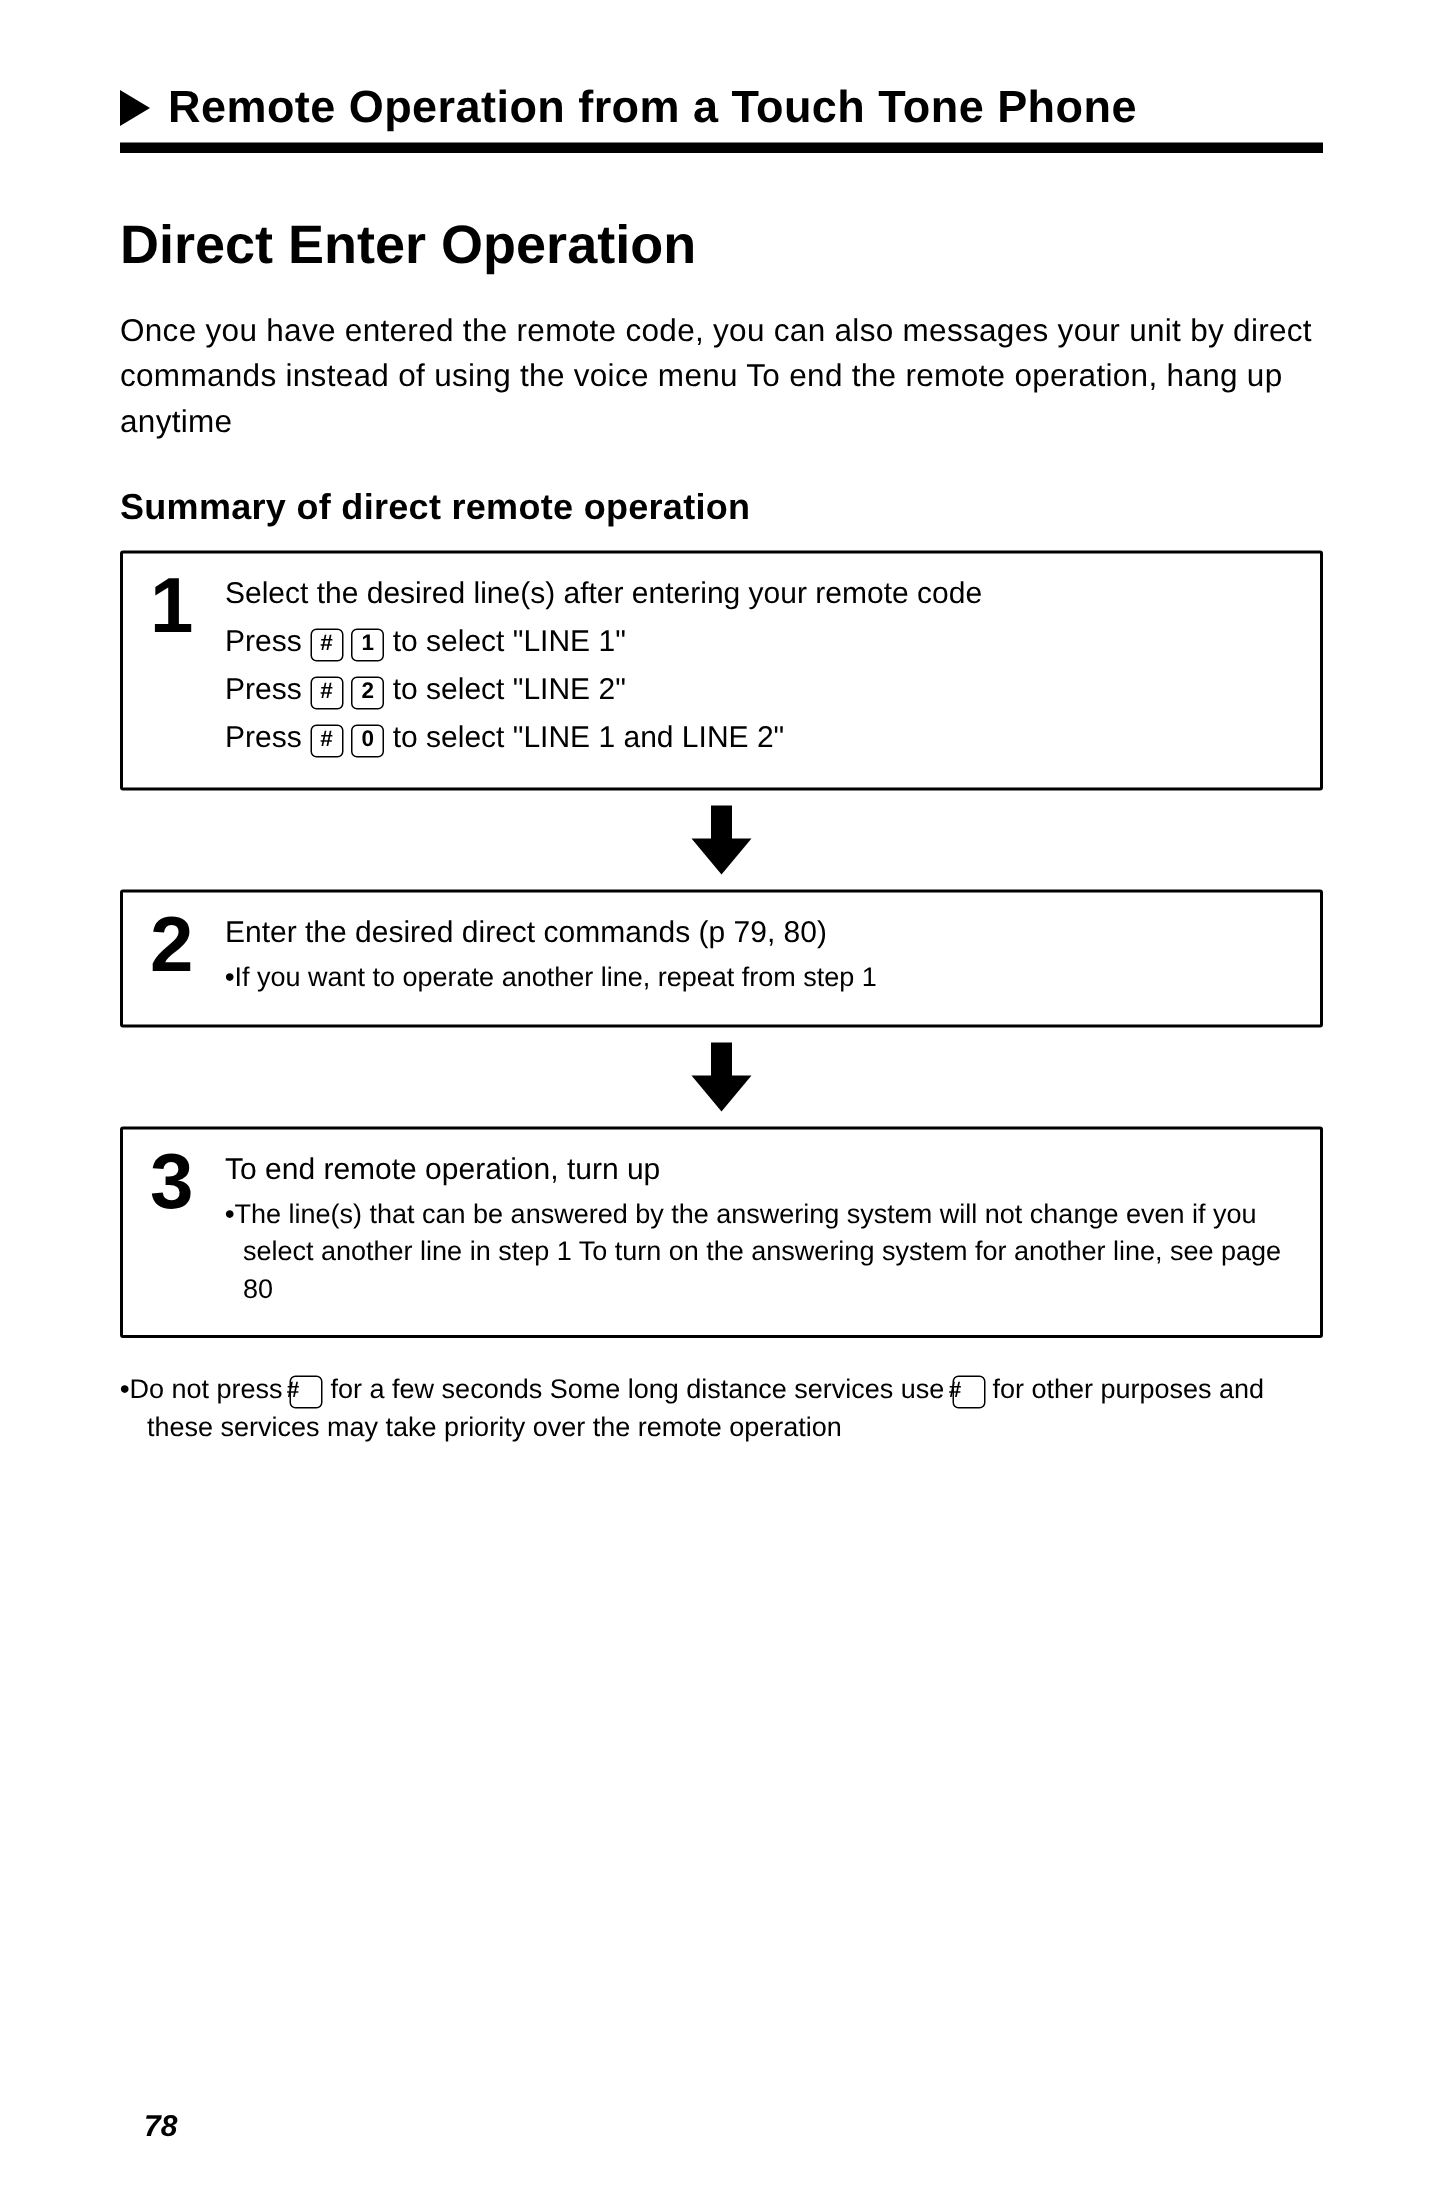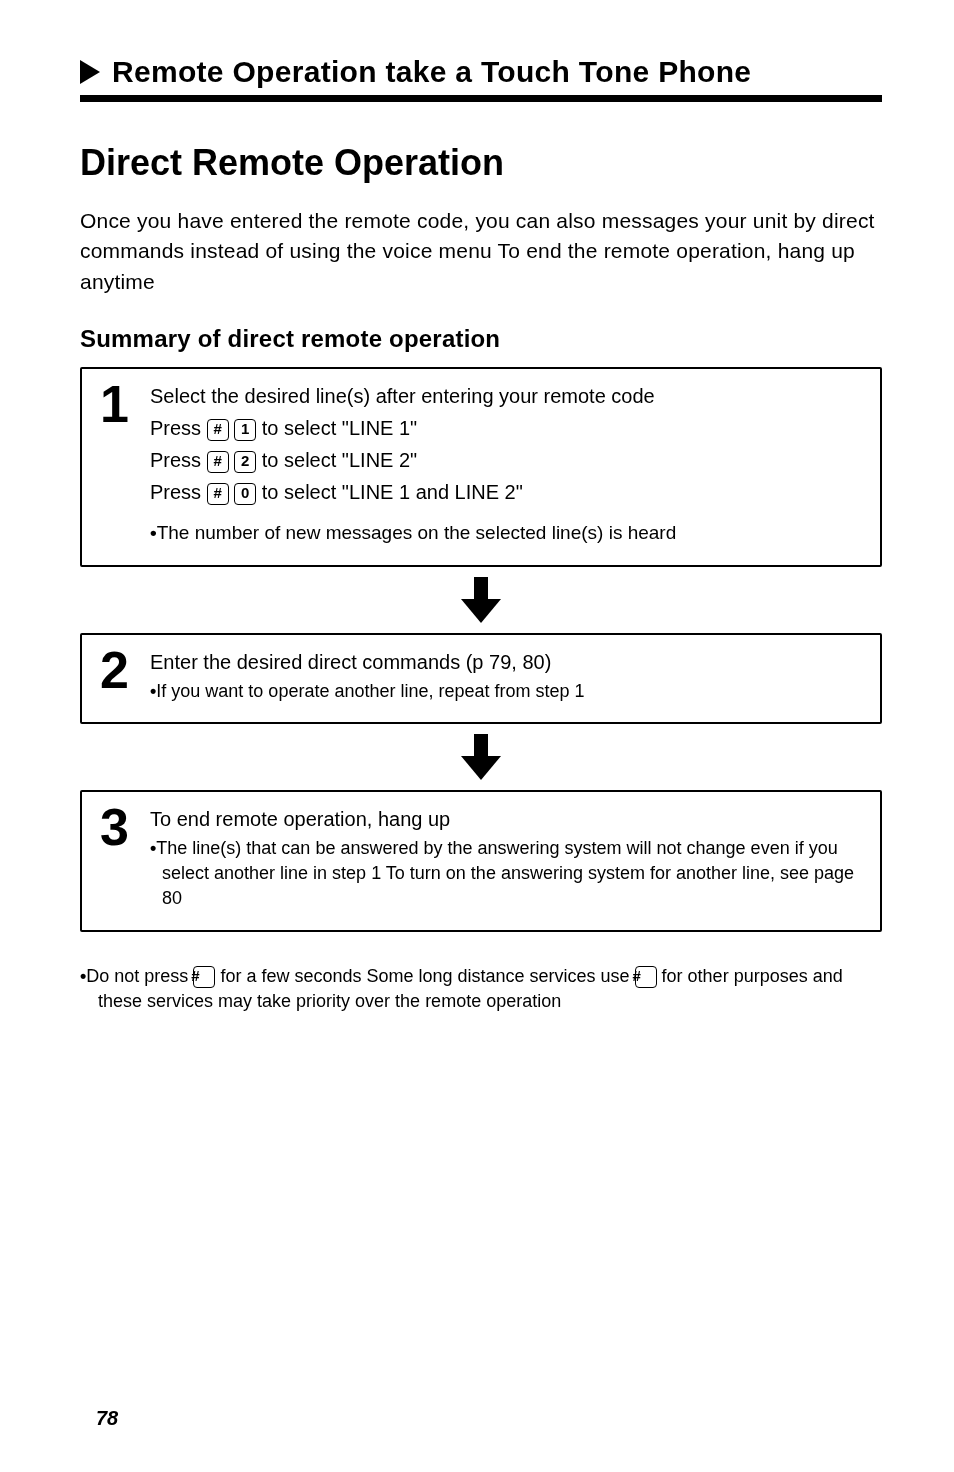--- a/index.html
+++ b/index.html
@@ -116,65 +116,62 @@
     position: absolute;
     top: 22px; left: 0;
     width: 0; height: 0;
     border-left: 20px solid transparent;
     border-right: 20px solid transparent;
     border-top: 24px solid #000;
   }
   .footnote {
     font-size: 18px;
     line-height: 1.4;
-    margin-top: 32px;
+    margin-top: 22px;
     padding-left: 18px;
     text-indent: -18px;
   }
   .page-num {
     position: absolute;
     left: 96px;
     bottom: 42px;
     font-size: 20px;
     font-style: italic;
     font-weight: bold;
   }
   .bullet { font-weight: bold; }
 </style>
 </head>
 <body>
 
 <div class="header-row">
   <div class="arrow-right"></div>
-  <div class="header-title">Remote Operation take a Touch Tone Phone</div>
+  <div class="header-title">Remote Operation from a Touch Tone Phone</div>
 </div>
 <div class="thick-rule"></div>
 
-<h1 class="main-title">Direct Remote Operation</h1>
+<h1 class="main-title">Direct Enter Operation</h1>
 
 <p class="intro">Once you have entered the remote code, you can also messages your unit by direct commands instead of using the voice menu  To end the remote operation, hang up anytime</p>
 
 <h2 class="sub-title">Summary of direct remote operation</h2>
 
 <div class="step-box">
   <div class="step-num">1</div>
   <div class="step-body">
     <p>Select the desired line(s) after entering your remote code</p>
     <p>
       <span>Press </span><span class="keycap">#</span> <span class="keycap">1</span><span> to select "LINE 1"</span>
     </p>
     <p>
       <span>Press </span><span class="keycap">#</span> <span class="keycap">2</span><span> to select "LINE 2"</span>
     </p>
     <p>
       <span>Press </span><span class="keycap">#</span> <span class="keycap">0</span><span> to select "LINE 1 and LINE 2"</span>
     </p>
-    <div class="note-block">
-      <p class="note"><span class="bullet">•</span><span>The number of new messages on the selected line(s) is heard</span></p>
-    </div>
   </div>
 </div>
 
 <div class="down-arrow-wrap">
   <div class="down-arrow">
       <div class="stem"></div>
       <div class="head"></div>
     </div>
 </div>
 
@@ -189,21 +186,21 @@
 <div class="down-arrow-wrap">
   <div class="down-arrow">
       <div class="stem"></div>
       <div class="head"></div>
     </div>
 </div>
 
 <div class="step-box">
   <div class="step-num">3</div>
   <div class="step-body">
-    <p>To end remote operation, hang up</p>
+    <p>To end remote operation, turn up</p>
     <p class="note-small"><span class="bullet">•</span><span>The line(s) that can be answered by the answering system will not change even if you select another line in step 1  To turn on the answering system for another line, see page 80</span></p>
   </div>
 </div>
 
 <p class="footnote">
   <span class="bullet">•</span><span>Do not press </span><span class="keycap">#</span><span> for a few seconds  Some long distance services use </span><span class="keycap">#</span><span> for other purposes and these services may take priority over the remote operation</span>
 </p>
 
 <div class="page-num">78</div>
 

